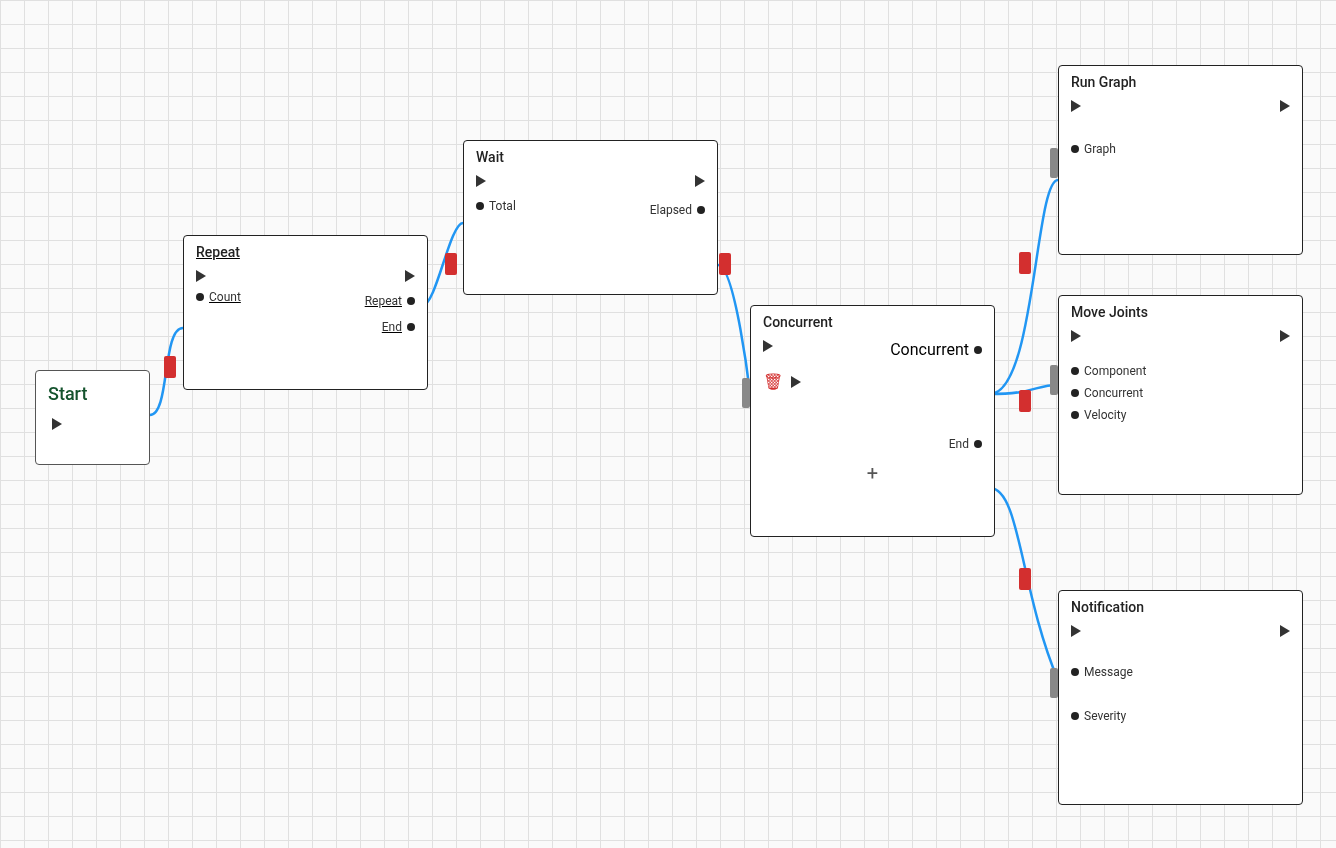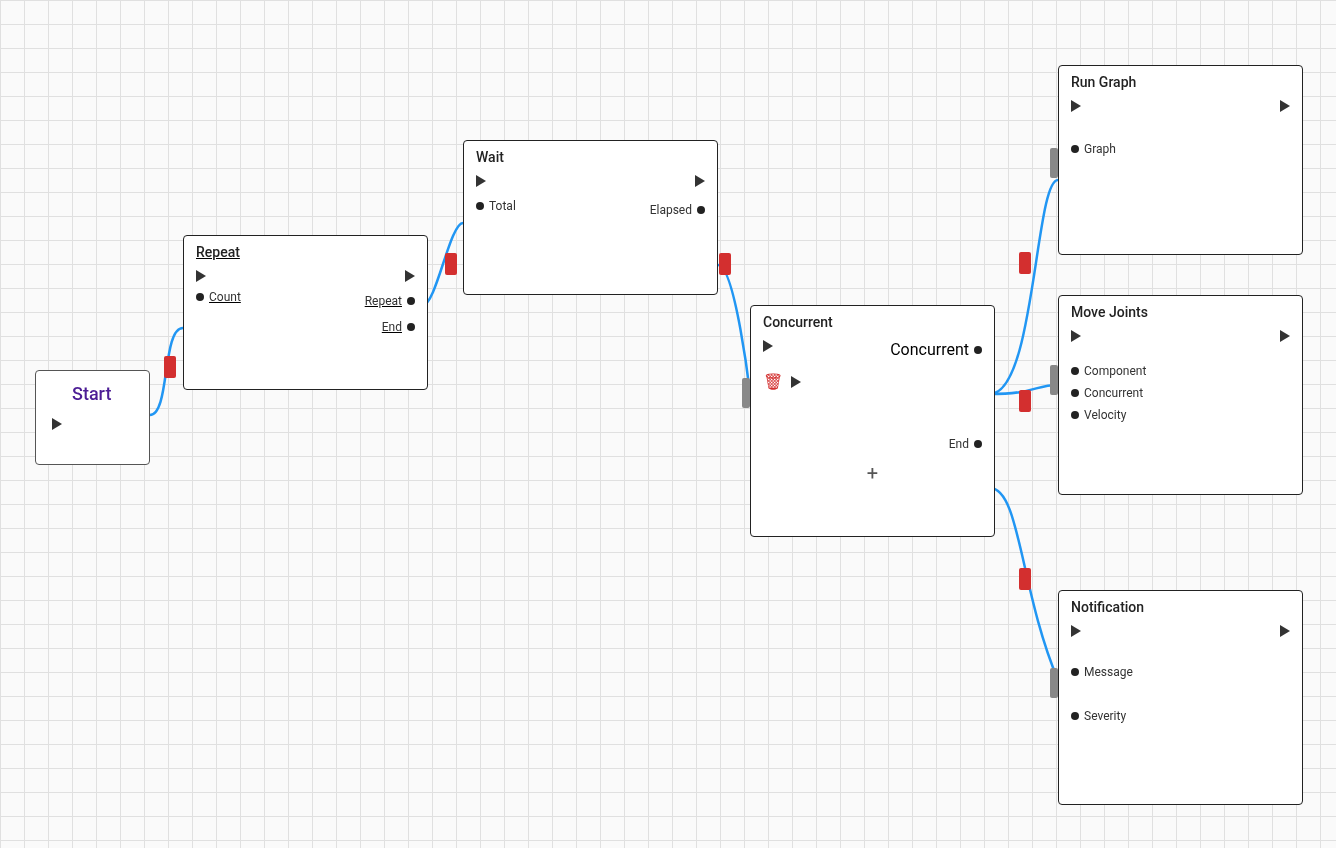--- a/index.html
+++ b/index.html
@@ -99,24 +99,23 @@
       position: absolute;
       width: 8px;
       height: 30px;
       background: #888;
       border-radius: 2px;
       z-index: 10;
     }
 
     
     .start-node {
-      color: #4c1d95;
+      color: #14532d;
       font-size: 18px;
       font-weight: 500;
-      margin-left: 24px;
     }
 
     svg.connections {
       position: absolute;
       top: 0;
       left: 0;
       width: 1336px;
       height: 848px;
       pointer-events: none;
       z-index: 1;

